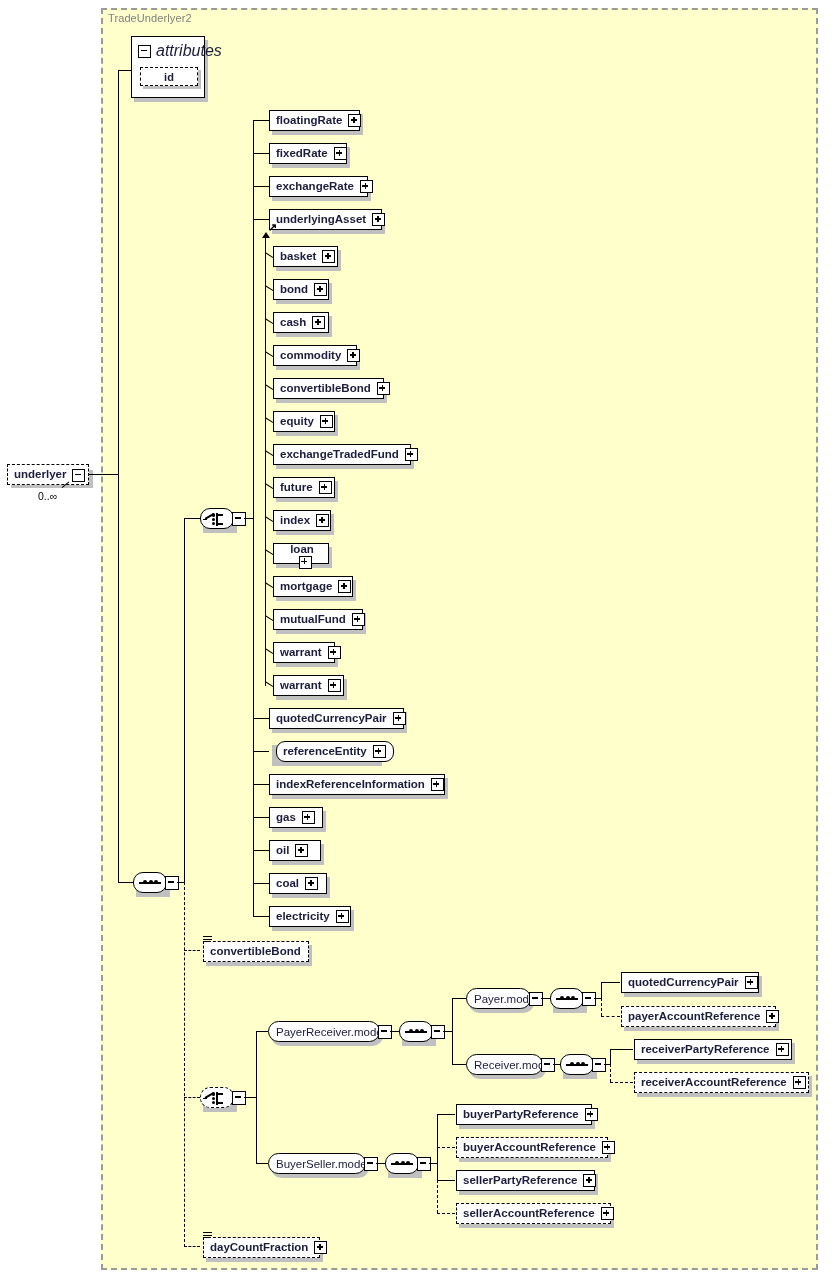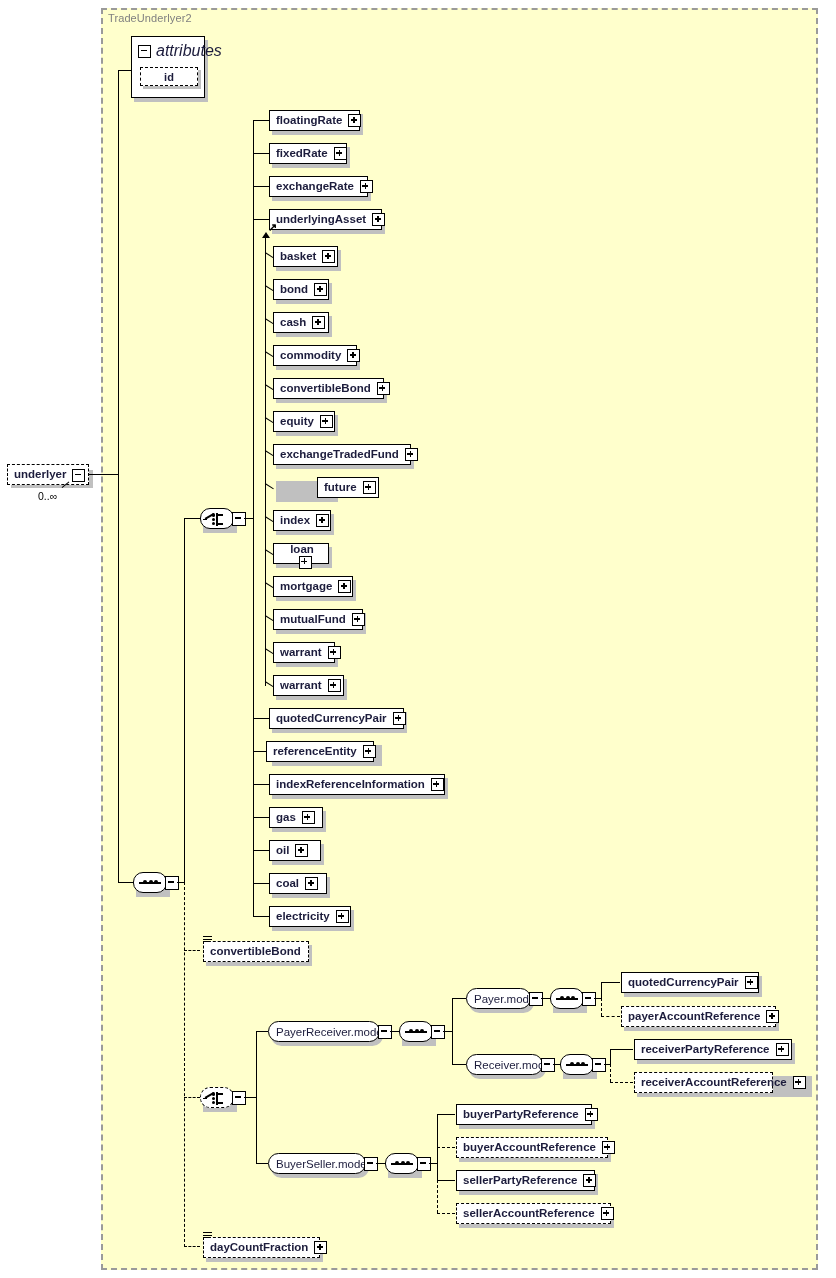--- a/index.html
+++ b/index.html
@@ -307,21 +307,21 @@
 
   <div class="diag" style="left:265px;top:450px;width:10px;transform:rotate(32deg);"></div>
   <div class="shadowonly" style="left:276px;top:448px;width:138px;height:21px;"></div>
   <div class="node solid" style="left:273px;top:444px;width:138px;">
     <span class="lbl">exchangeTradedFund</span>
     <span class="pm plus"></span>
   </div>
 
   <div class="diag" style="left:265px;top:483px;width:10px;transform:rotate(32deg);"></div>
   <div class="shadowonly" style="left:276px;top:481px;width:62px;height:21px;"></div>
-  <div class="node solid" style="left:273px;top:477px;width:62px;margin-left:44px;">
+  <div class="node solid" style="left:273px;top:477px;width:62px;">
     <span class="lbl">future</span>
     <span class="pm plus"></span>
   </div>
 
   <div class="diag" style="left:265px;top:516px;width:10px;transform:rotate(32deg);"></div>
   <div class="shadowonly" style="left:276px;top:514px;width:58px;height:21px;"></div>
   <div class="node solid" style="left:273px;top:510px;width:58px;">
     <span class="lbl">index</span>
     <span class="pm plus"></span>
   </div>
@@ -363,21 +363,21 @@
 
   <div class="ln h" style="left:253px;top:718px;width:16px;"></div>
   <div class="shadowonly" style="left:272px;top:712px;width:135px;height:21px;"></div>
   <div class="node solid" style="left:269px;top:708px;width:135px;">
     <span class="lbl">quotedCurrencyPair</span>
     <span class="pm plus"></span>
   </div>
 
   <div class="ln h" style="left:253px;top:751px;width:16px;"></div>
   <div class="shadowonly" style="left:272px;top:745px;width:110px;height:21px;"></div>
-  <div class="node solid" style="left:266px;top:741px;width:108px;">
+  <div class="node solid" style="left:276px;top:741px;width:118px;border-radius:9px;">
     <span class="lbl">referenceEntity</span>
     <span class="pm plus"></span>
   </div>
 
   <div class="ln h" style="left:253px;top:784px;width:16px;"></div>
   <div class="shadowonly" style="left:272px;top:778px;width:176px;height:21px;"></div>
   <div class="node solid" style="left:269px;top:774px;width:176px;">
     <span class="lbl">indexReferenceInformation</span>
     <span class="pm plus"></span>
   </div>
@@ -511,21 +511,21 @@
   <div class="ln h" style="left:610px;top:1049px;width:23px;"></div>
   <div class="dl h" style="left:610px;top:1082px;width:23px;"></div>
 
   <div class="shadowonly" style="left:637px;top:1043px;width:158px;height:21px;"></div>
   <div class="node solid" style="left:634px;top:1039px;width:158px;">
     <span class="lbl">receiverPartyReference</span>
     <span class="pm plus"></span>
   </div>
 
   <div class="shadowonly" style="left:637px;top:1076px;width:175px;height:21px;"></div>
-  <div class="node dashed" style="left:634px;top:1072px;width:139px;">
+  <div class="node dashed" style="left:634px;top:1072px;width:175px;">
     <span class="lbl">receiverAccountReference</span>
     <span class="pm plus"></span>
   </div>
 
   <div class="shadowonly" style="left:271px;top:1157px;width:98px;height:21px;border-radius:11px;"></div>
   <div class="mgroup" style="left:268px;top:1153px;width:98px;">
     <span class="lbl">BuyerSeller.model</span>
   </div>
   <div class="sidepm" style="left:364px;top:1157px;"></div>
   <div class="ln h" style="left:376px;top:1163px;width:9px;"></div>

